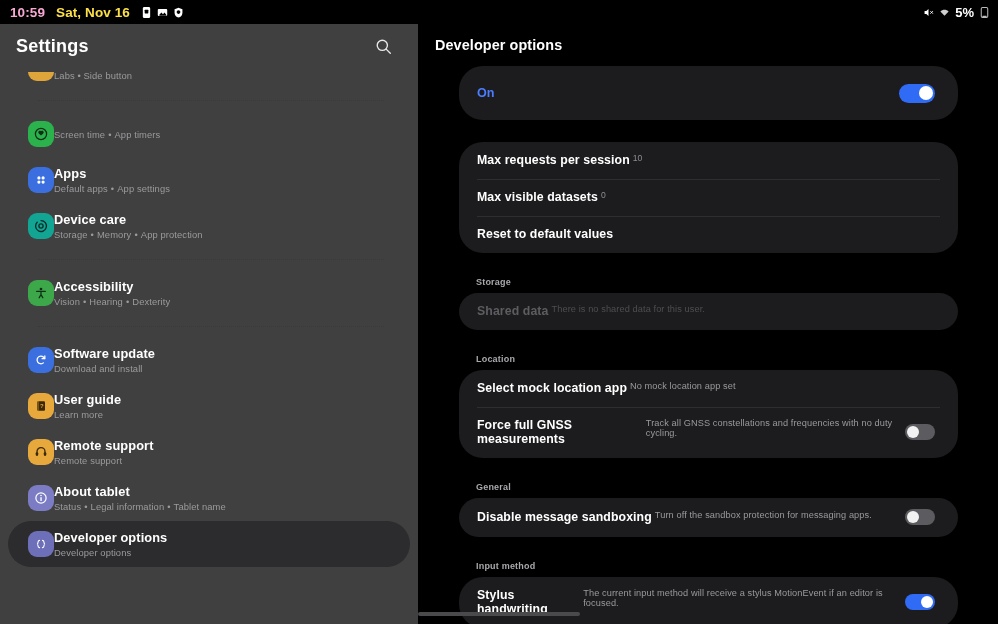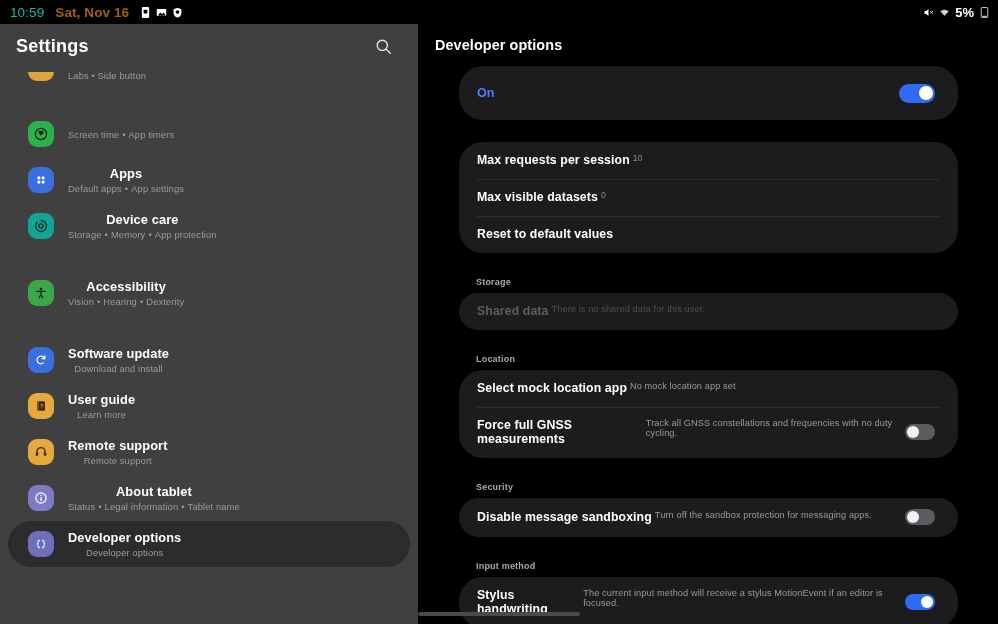--- a/index.html
+++ b/index.html
@@ -11,47 +11,46 @@
     -webkit-font-smoothing:antialiased;
   }
 
   
   .statusbar{
     position:absolute; top:0; left:0; width:998px; height:24px;
     display:flex; align-items:center; justify-content:space-between;
     padding:0 8px 0 10px;
   }
   .sb-left{ display:flex; align-items:center; gap:7px; }
-  .sb-clock{ color:#14b8a6; font-size:13.5px; font-weight:normal; letter-spacing:.1px; }
-  .sb-date{ color:#a16207; font-size:13.5px; font-weight:bold; letter-spacing:.1px; margin-left:4px;}
+  .sb-clock{ color:#f9a8d4; font-size:13.5px; font-weight:bold; letter-spacing:.1px; }
+  .sb-date{ color:#fde047; font-size:13.5px; font-weight:bold; letter-spacing:.1px; margin-left:4px;}
   .sb-icons{ display:flex; align-items:center; gap:5px; margin-left:4px; }
   .sb-right{ display:flex; align-items:center; gap:5px; }
   .sb-batt-pct{ color:#fff; font-size:13px; font-weight:bold; }
   .mini-ico{ width:11px; height:13px; display:block; }
 
   
   .left-pane{
     position:absolute; top:24px; left:0; width:418px; height:600px;
     background:#404040; overflow:hidden;
   }
   .settings-header{
     height:44px; display:flex; align-items:center; justify-content:space-between;
     padding:0 22px 0 16px;
   }
   .settings-title{ color:#fff; font-size:18px; font-weight:bold; letter-spacing:.2px;}
   .search-btn{ width:26px; height:26px; display:flex; align-items:center; justify-content:center; }
 
   .sidebar-list{ padding:0; }
   .nav-row{
-    display:flex; align-items:center; gap:14px;
+    display:flex; align-items:center; 
     padding:9px 16px 9px 20px;
     min-height:46px;
     border-radius:26px;
     margin:0 8px;
-    text-align:center;
   }
   .nav-row.clipped{ padding-top:0; min-height:0; height:22px; overflow:hidden; align-items:flex-end; }
   .nav-row.selected{ background:#2c2c2e; }
   .nav-ico{
     width:26px; height:26px; border-radius:9px;
     flex:0 0 26px; display:flex; align-items:center; justify-content:center;
   }
   .nav-text{ display:flex; flex-direction:column; gap:2px; }
   .nav-title{ color:#fff; font-size:12.8px; font-weight:bold; letter-spacing:.1px;}
   .nav-sub{ color:#9b9b9e; font-size:9.4px; letter-spacing:.1px;}
@@ -379,21 +378,21 @@
       <span class="pref-text">
         <span class="pref-title">Force full GNSS measurements</span>
         <span class="pref-sub">Track all GNSS constellations and frequencies with no duty cycling.</span>
       </span>
       <span class="toggle">
           <span class="knob"></span>
         </span>
     </div>
   </div>
 
-  <div class="section-label">Security</div>
+  <div class="section-label">General</div>
   <div class="card">
     <div class="pref">
       <span class="pref-text">
         <span class="pref-title">Disable message sandboxing</span>
         <span class="pref-sub">Turn off the sandbox protection for messaging apps.</span>
       </span>
       <span class="toggle">
           <span class="knob"></span>
         </span>
     </div>

